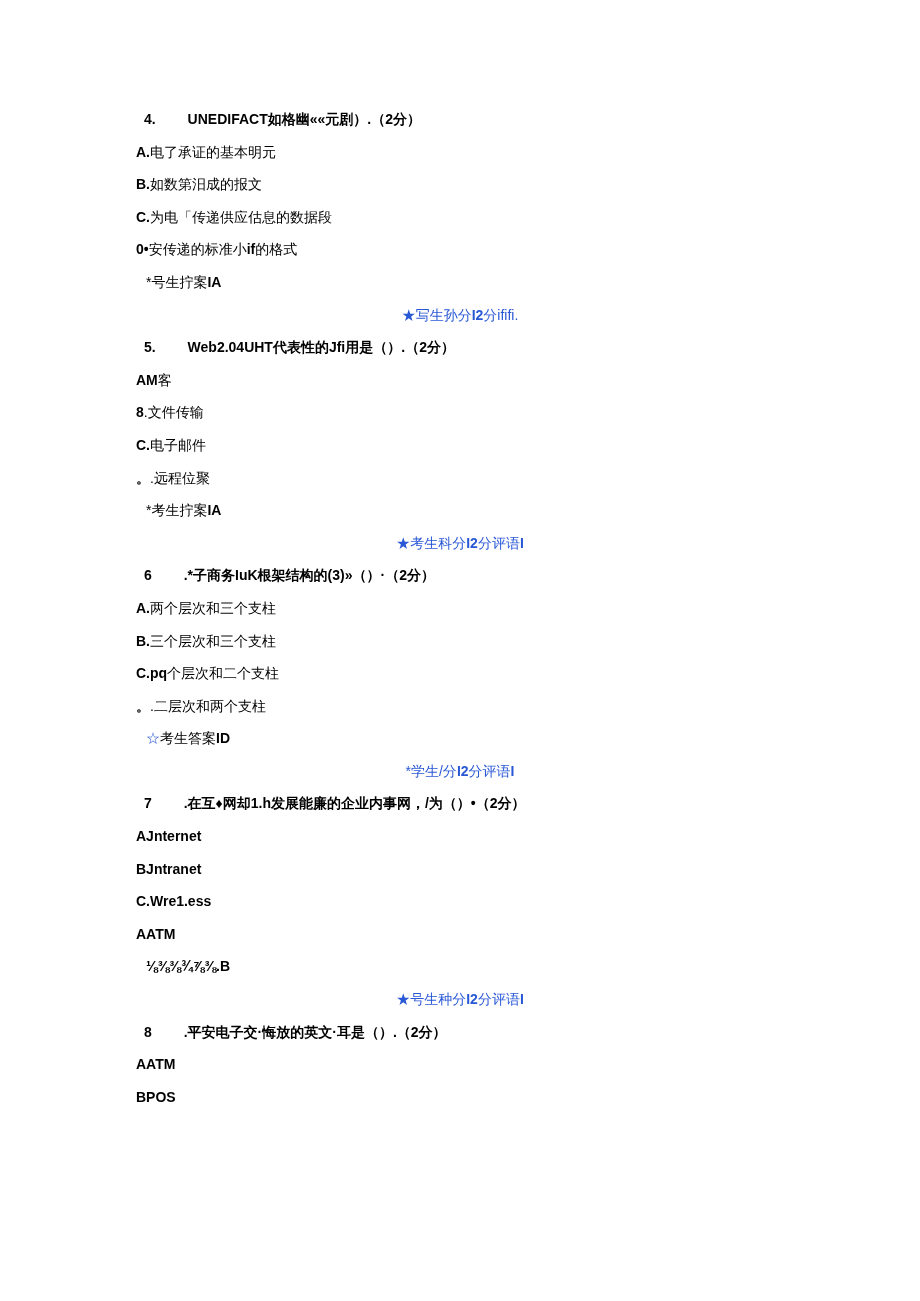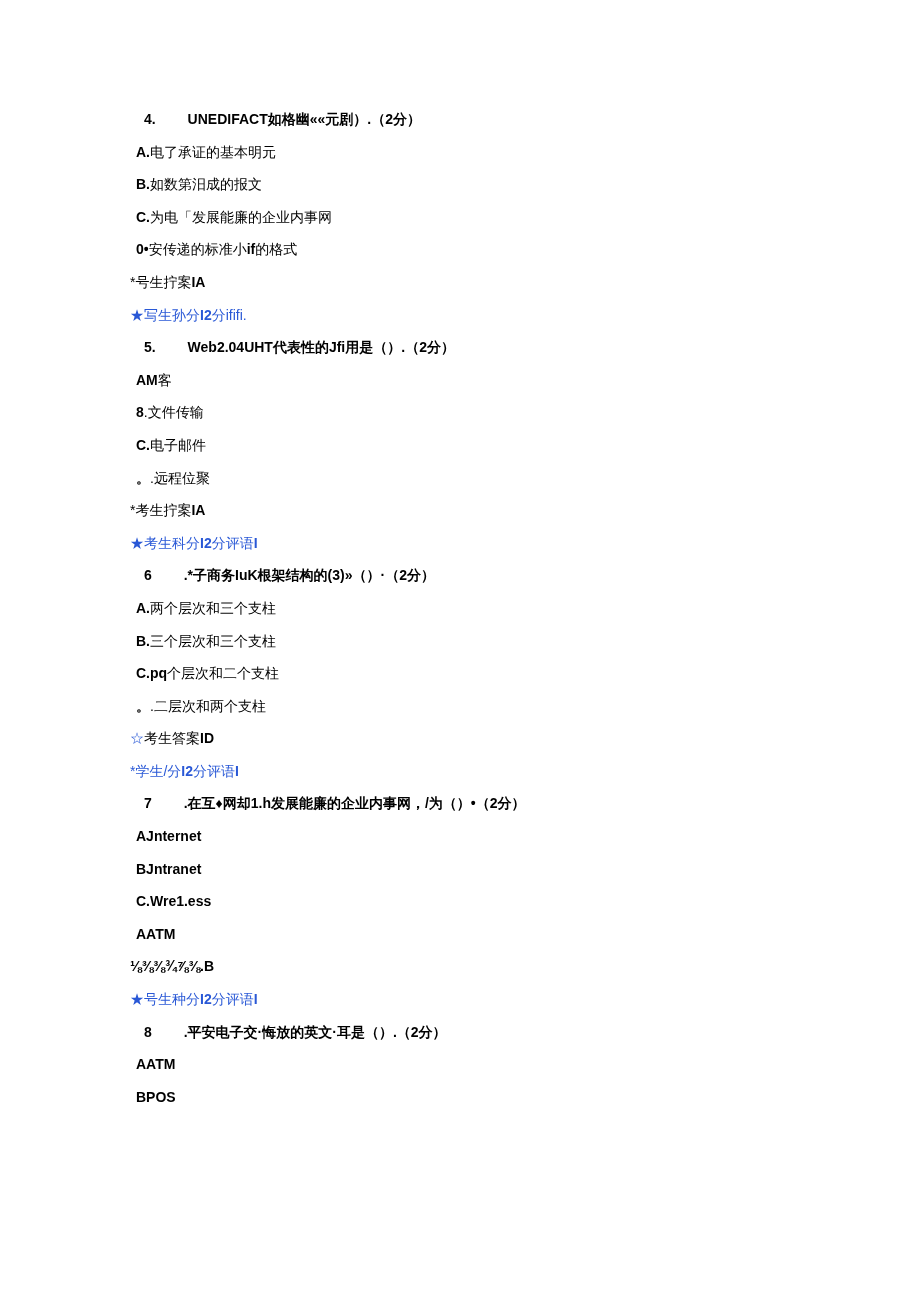--- a/index.html
+++ b/index.html
@@ -25,46 +25,47 @@
     margin-left: 14px;
     margin-right: 28px;
     font-weight: bold;
   }
   .q-text { font-weight: bold; }
   .opt {
     margin: 6px 6px;
   }
   .opt .olabel { font-weight: bold; }
   .ans {
-    margin: 6px 0;
+    margin: 6px 16px;
   }
   .score {
     margin: 6px 0;
     color: #2958d6;
+    text-align: center;
   }
   .star-filled { color: #2958d6; }
   .star-open { color: #2958d6; }
   .asterisk { color: #2958d6; }
   .underline { }
   .sp { display:inline; }
 </style>
 </head>
 <body>
 
 <div class="page">
 
   <div class="q-stem">
     <span class="q-num">4.</span>
     <span class="q-text sp">
       <b>UNEDIFACT</b><span>如格幽««元剧）.（2分）</span>
     </span>
   </div>
   <div class="opt"><span class="olabel">A.</span><span>电了承证的基本明元</span></div>
   <div class="opt"><span class="olabel">B.</span><span>如数第汨成的报文</span></div>
-  <div class="opt"><span class="olabel">C.</span><span>为电「发展能廉的企业内事网</span></div>
+  <div class="opt"><span class="olabel">C.</span><span>为电「传递供应估息的数据段</span></div>
   <div class="opt"><span class="olabel">0•</span><span>安传递的标准小</span><b>if</b><span>的格式</span></div>
   <div class="ans"><span>*号生拧案</span><b>IA</b></div>
   <div class="score"><span class="star-filled">★</span><span>写生孙分</span><b>I2</b><span>分ififi.</span></div>
 
   <div class="q-stem">
     <span class="q-num">5.</span>
     <span class="q-text sp">
       <b>Web2.04UHT</b><span>代表性的</span><b>Jfi</b><span>用是（）.（2分）</span>
     </span>
   </div>

